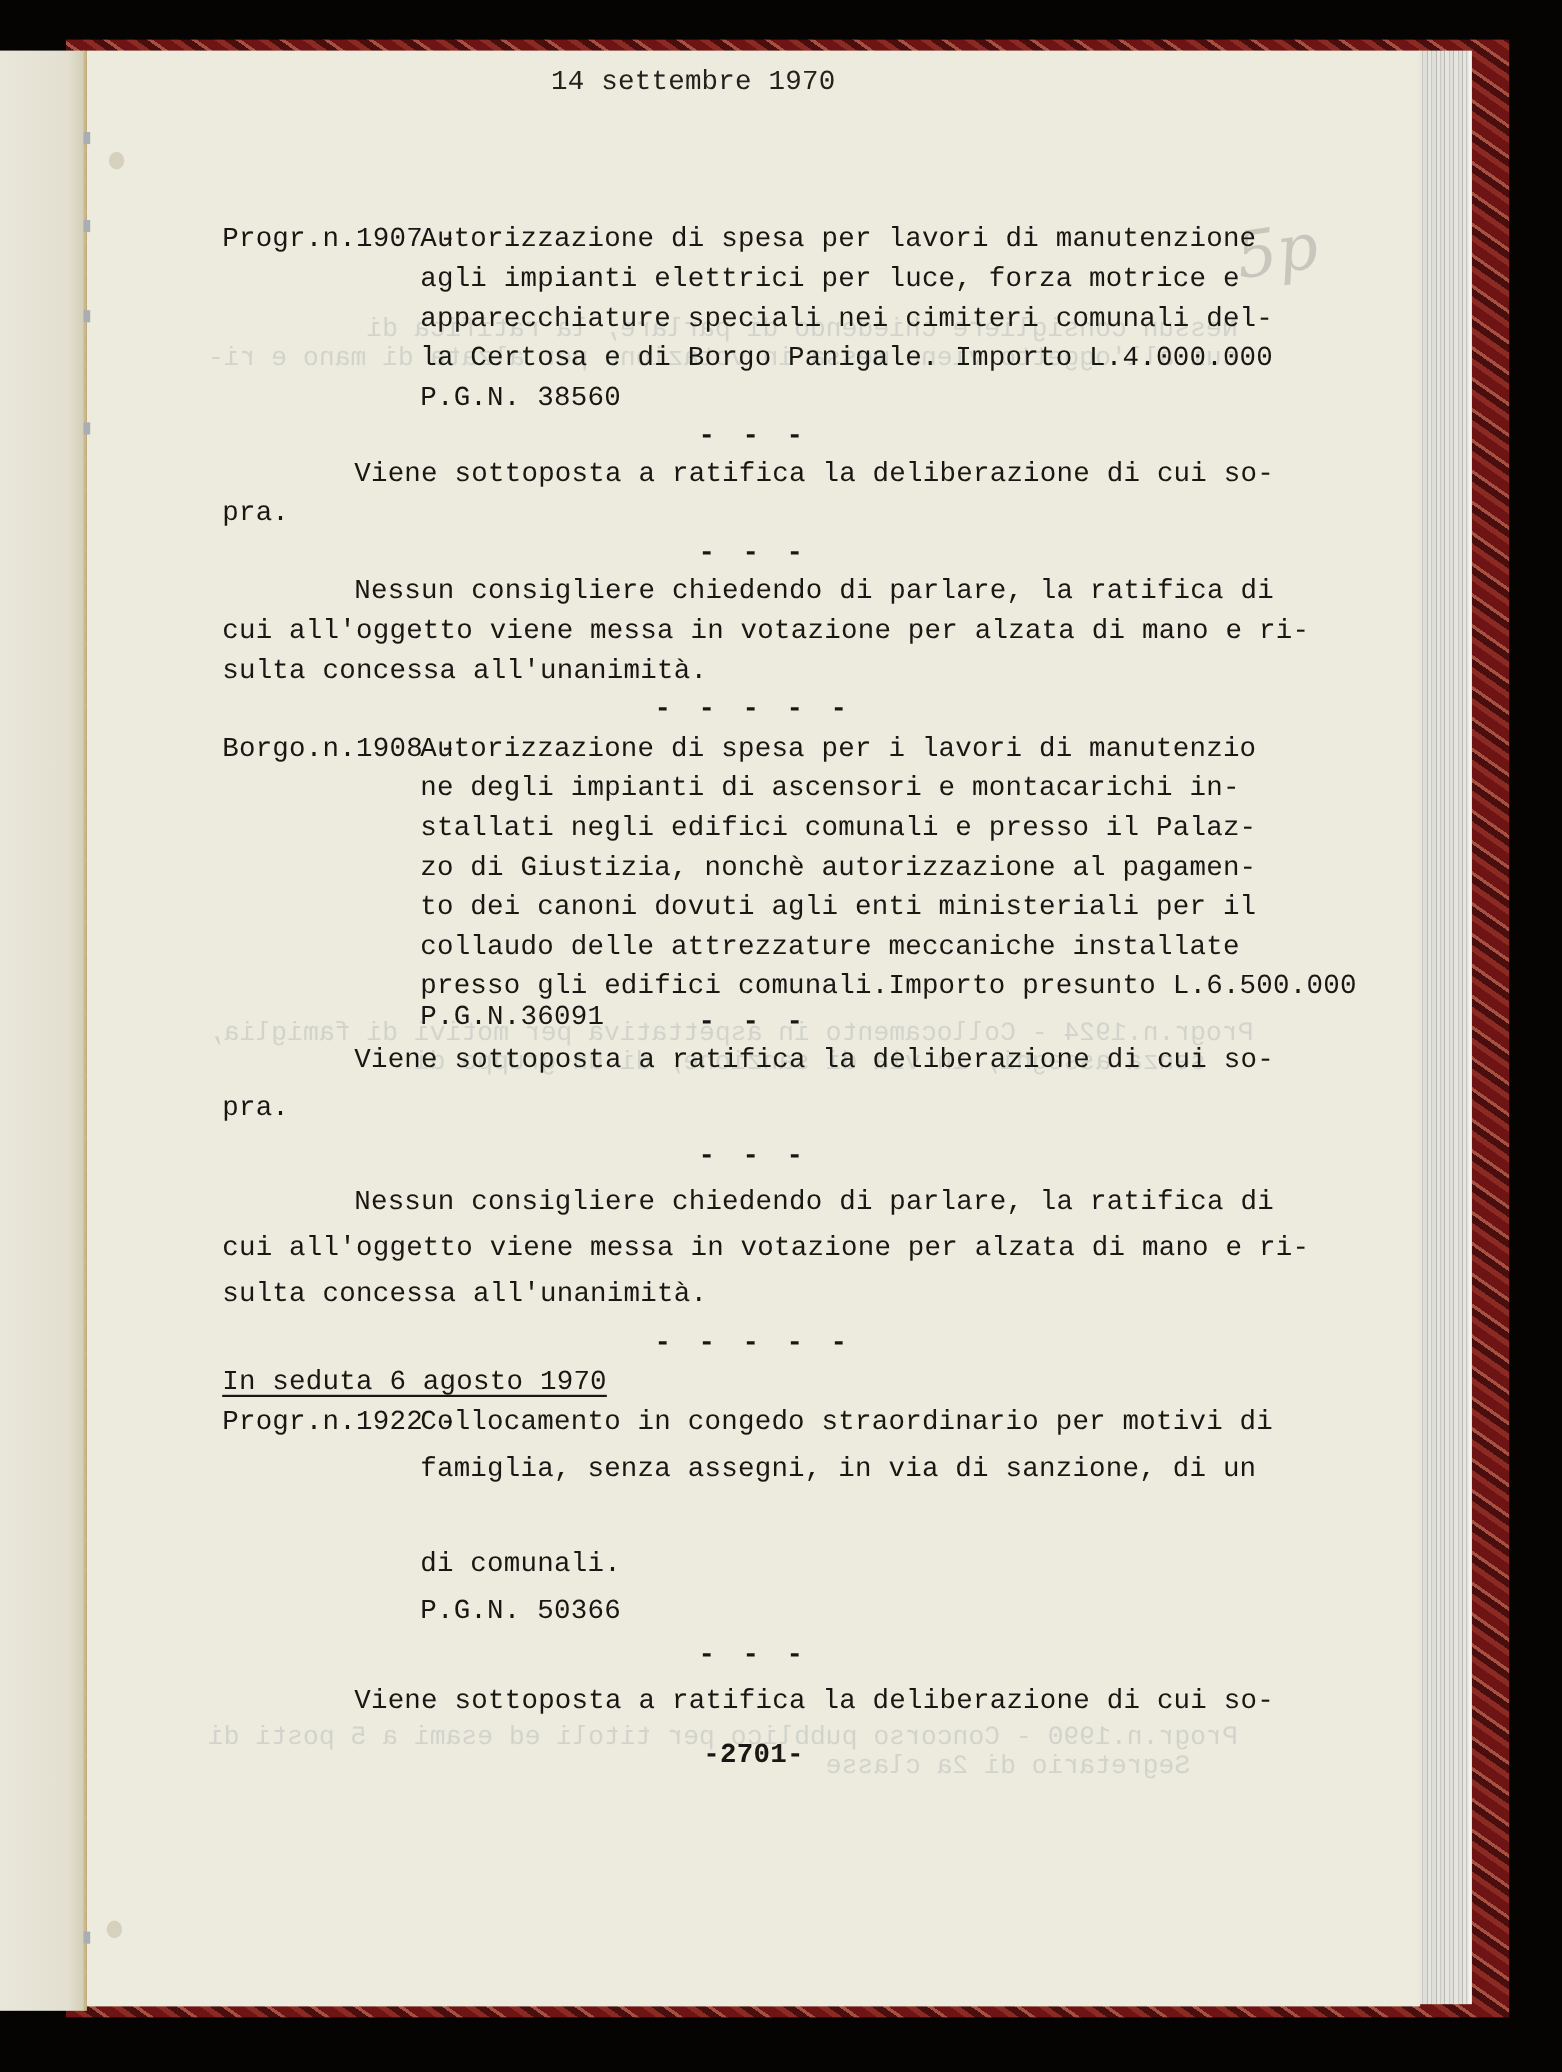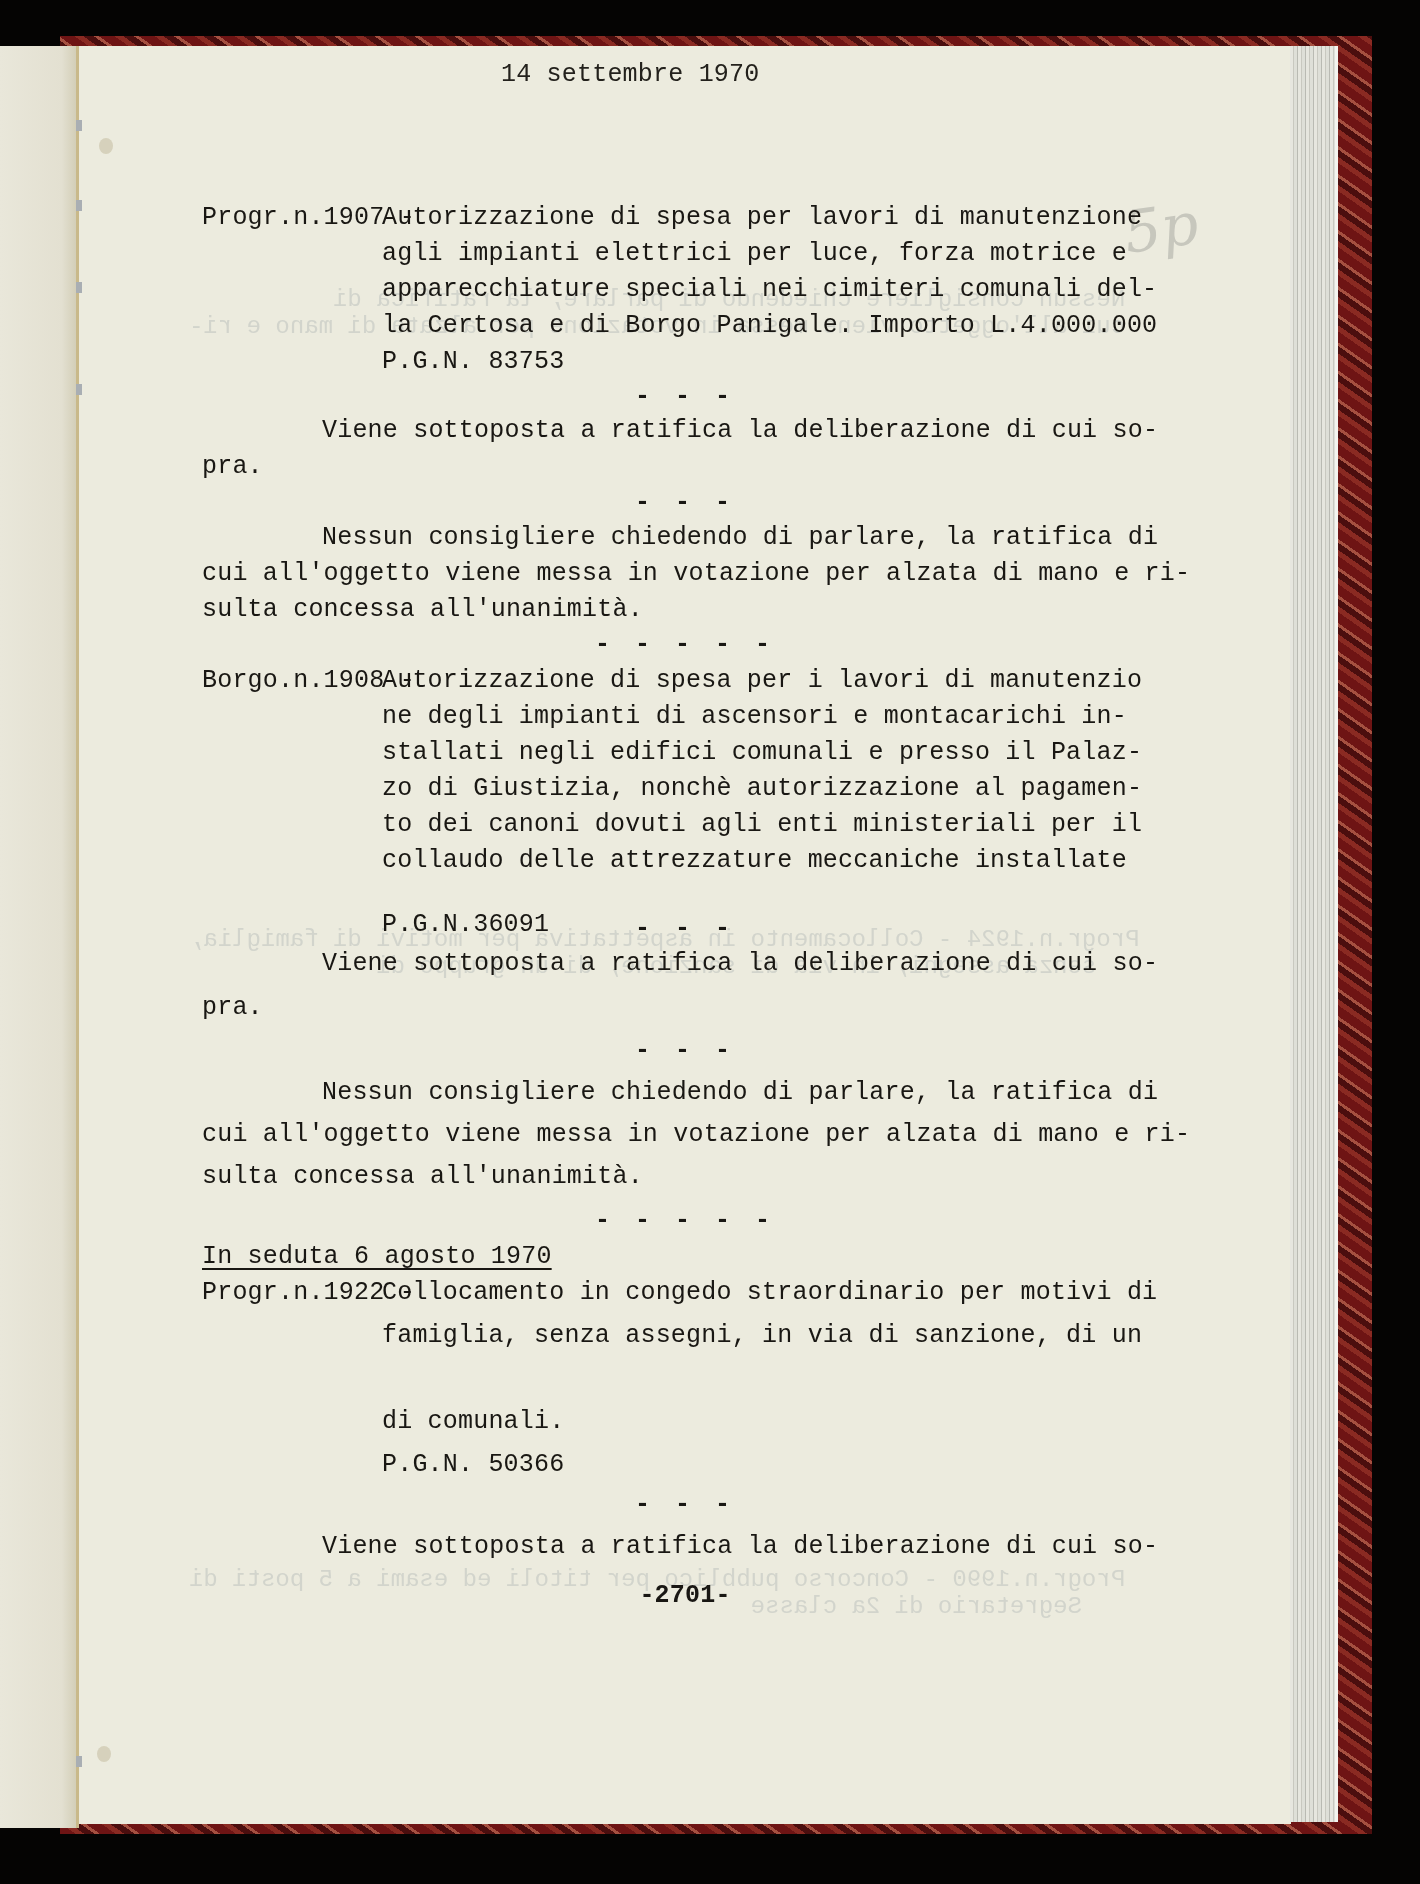--- a/index.html
+++ b/index.html
@@ -80,37 +80,38 @@
   <div class="bleed" style="left:110px; top:1520px;">Progr.n.1990 - Concorso pubblico per titoli ed esami a 5 posti di
    Segretario di 2a classe</div>
 
   <div class="line title" style="left:422px; top:14px;">14 settembre 1970</div>
 
   <div class="line lbl" style="left:123px; top:157px;">Progr.n.1907 -</div>
   <div class="line cont" style="left:303px; top:157px;">Autorizzazione di spesa per lavori di manutenzione</div>
   <div class="line cont" style="left:303px; top:193px;">agli impianti elettrici per luce, forza motrice e</div>
   <div class="line cont" style="left:303px; top:229px;">apparecchiature speciali nei cimiteri comunali del-</div>
   <div class="line cont" style="left:303px; top:265px;">la Certosa e di Borgo Panigale. Importo L.4.000.000</div>
-  <div class="line cont" style="left:303px; top:301px;">P.G.N. 83753</div>
+  <div class="line cont" style="left:303px; top:301px;">P.G.N. 38560</div>
   <div class="line sep" style="top:336px;">- - -</div>
   <div class="line ind" style="left:243px; top:370px;">Viene sottoposta a ratifica la deliberazione di cui so-</div>
   <div class="line full" style="left:123px; top:406px;">pra.</div>
   <div class="line sep" style="top:442px;">- - -</div>
   <div class="line ind" style="left:243px; top:477px;">Nessun consigliere chiedendo di parlare, la ratifica di</div>
   <div class="line full" style="left:123px; top:513px;">cui all'oggetto viene messa in votazione per alzata di mano e ri-</div>
   <div class="line full" style="left:123px; top:549px;">sulta concessa all'unanimità.</div>
   <div class="line sep" style="top:584px;">- - - - -</div>
 
   <div class="line lbl" style="left:123px; top:620px;">Borgo.n.1908 -</div>
   <div class="line cont" style="left:303px; top:620px;">Autorizzazione di spesa per i lavori di manutenzio</div>
   <div class="line cont" style="left:303px; top:656px;">ne degli impianti di ascensori e montacarichi in-</div>
   <div class="line cont" style="left:303px; top:692px;">stallati negli edifici comunali e presso il Palaz-</div>
   <div class="line cont" style="left:303px; top:728px;">zo di Giustizia, nonchè autorizzazione al pagamen-</div>
   <div class="line cont" style="left:303px; top:764px;">to dei canoni dovuti agli enti ministeriali per il</div>
   <div class="line cont" style="left:303px; top:800px;">collaudo delle attrezzature meccaniche installate</div>
+  <div class="line cont" style="left:303px; top:836px;">presso gli edifici comunali.Importo presunto L.6.500.000</div>
   <div class="line cont" style="left:303px; top:864px;">P.G.N.36091</div>
   <div class="line sep" style="top:868px;">- - -</div>
   <div class="line ind" style="left:243px; top:903px;">Viene sottoposta a ratifica la deliberazione di cui so-</div>
   <div class="line full" style="left:123px; top:947px;">pra.</div>
   <div class="line sep" style="top:990px;">- - -</div>
   <div class="line ind" style="left:243px; top:1032px;">Nessun consigliere chiedendo di parlare, la ratifica di</div>
   <div class="line full" style="left:123px; top:1074px;">cui all'oggetto viene messa in votazione per alzata di mano e ri-</div>
   <div class="line full" style="left:123px; top:1116px;">sulta concessa all'unanimità.</div>
   <div class="line sep" style="top:1160px;">- - - - -</div>
 

